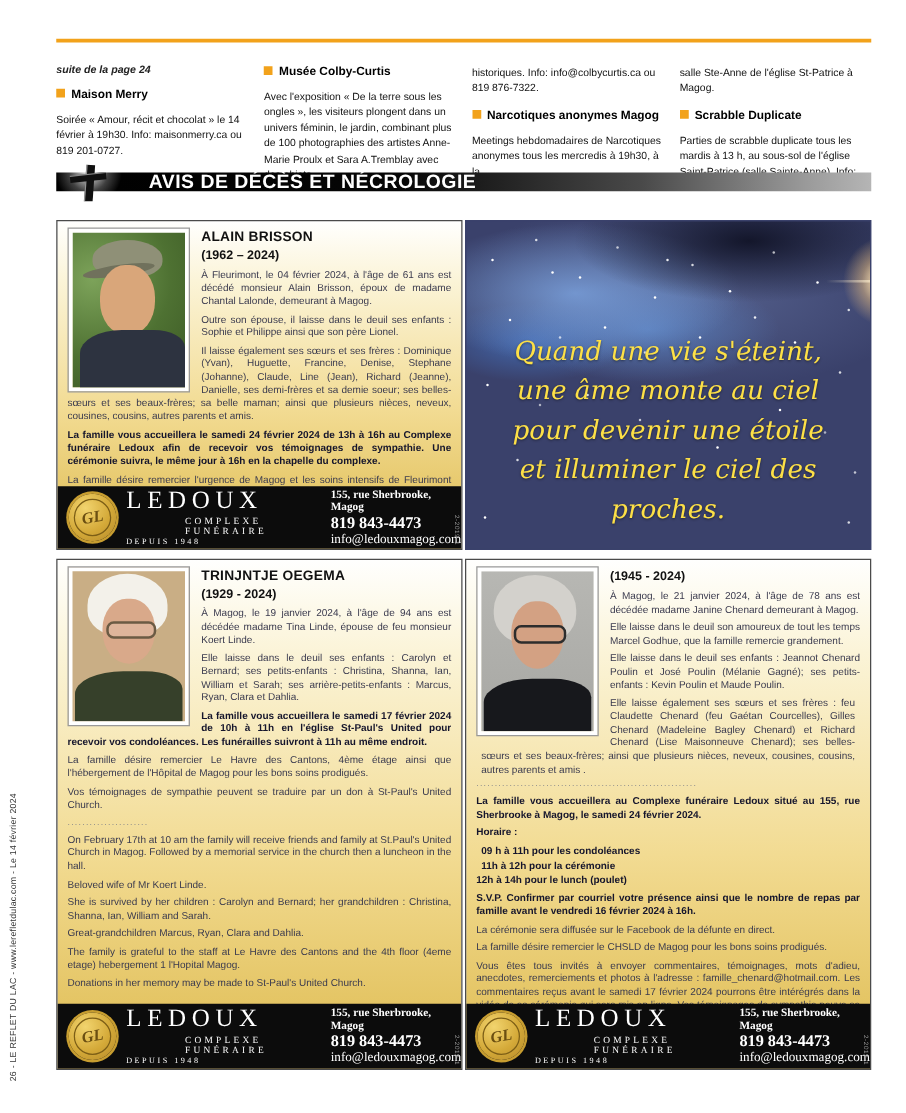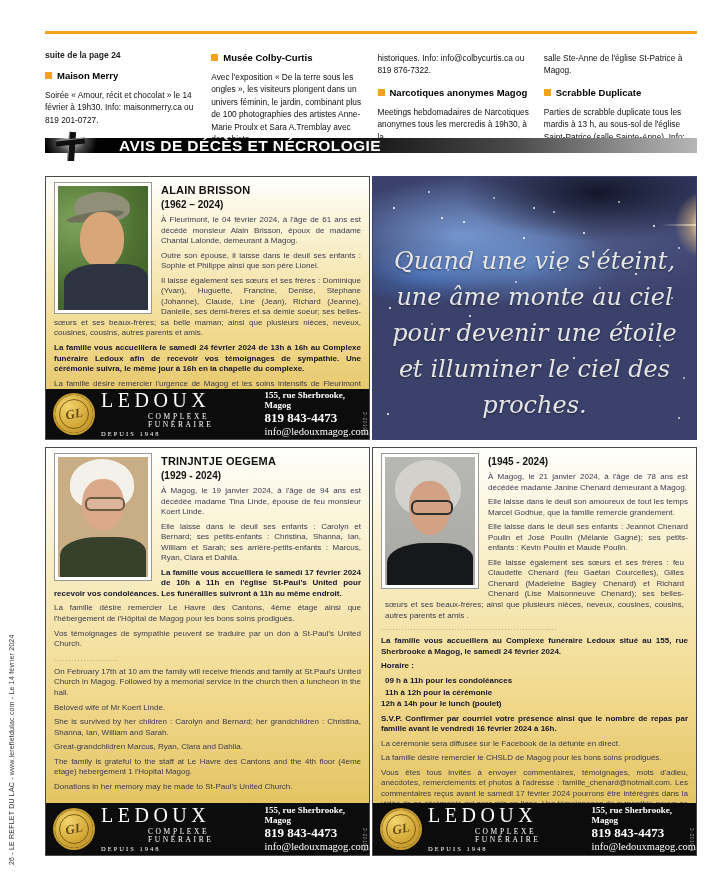--- a/index.html
+++ b/index.html
@@ -8,21 +8,21 @@
 
   
   .margin-note{position:absolute;left:8px;top:555px;height:310px;
     writing-mode:vertical-rl;transform:rotate(180deg);
     font-size:7px;color:#333;letter-spacing:.2px;white-space:nowrap;}
 
   
   .top-rule{position:absolute;left:45px;right:28px;top:31px;height:3px;background:#F2A21B;}
   .news{position:absolute;left:45px;right:28px;top:50px;display:flex;gap:13px;}
   .news-col{flex:1;min-width:0;}
-  .cont-note{font-size:8.5px;font-weight:bold;margin:0 0 10px;}
+  .cont-note{font-size:8.5px;font-weight:bold;font-style:italic;margin:0 0 10px;}
   .news-h{font-size:9.5px;font-weight:bold;margin:0 0 8px;color:#000;}
   .news-h .sq{display:inline-block;width:7px;height:7px;background:#F2A21B;margin-right:5px;}
   .news-p{font-size:8.3px;line-height:1.5;margin:0;color:#111;}
   .news-p.cont{margin-bottom:10px;}
   .mt{margin-top:2px;}
 
   
   .banner{position:absolute;left:45px;right:28px;top:138px;height:15px;
     background:linear-gradient(90deg,#000 0%,#060606 42%,#4a4a4a 72%,#9a9a9a 92%,#b5b5b5 100%);
     display:flex;align-items:center;}
@@ -112,22 +112,22 @@
     96px 138px 0 #fff,138px 158px 0 rgba(255,255,255,.7),250px 150px 0 #fff,286px 168px 0 rgba(255,255,255,.6),
     40px 190px 0 rgba(255,255,255,.8),200px 180px 0 #fff,310px 200px 0 rgba(255,255,255,.7),14px 236px 0 #fff,
     305px 240px 0 rgba(255,255,255,.8),160px 30px 0 rgba(255,255,255,.9),68px 40px 0 #fff,230px 76px 0 rgba(255,255,255,.9);}
   .star{position:absolute;left:300px;top:10px;width:76px;height:76px;
     background:radial-gradient(circle,#fff 0%,#ffe3b0 16%,rgba(255,205,130,.45) 40%,transparent 68%);}
   .star::before,.star::after{content:"";position:absolute;background:linear-gradient(90deg,transparent,rgba(255,240,210,.9),transparent);}
   .star::before{left:-12px;top:37px;width:100px;height:2px;}
   .star::after{left:37px;top:-12px;width:2px;height:100px;
     background:linear-gradient(180deg,transparent,rgba(255,240,210,.9),transparent);}
   .quote{position:absolute;left:0;right:0;bottom:16px;text-align:center;}
-  .quote-line{font-family:"DejaVu Serif",serif;font-style:italic;color:#e5e5e5;
-    font-size:24px;line-height:1.5;text-shadow:0 1px 2px rgba(0,0,0,.45);}
+  .quote-line{font-family:"DejaVu Serif",serif;font-style:italic;color:#fde047;
+    font-size:21px;line-height:1.5;text-shadow:0 1px 2px rgba(0,0,0,.45);}
 </style>
 </head>
 <body>
 
 <div class="margin-note">26 - LE REFLET DU LAC - www.lerefletdulac.com - Le 14 février 2024</div>
 
 <div class="top-rule"></div>
 
 <div class="news">
   <div class="news-col">

